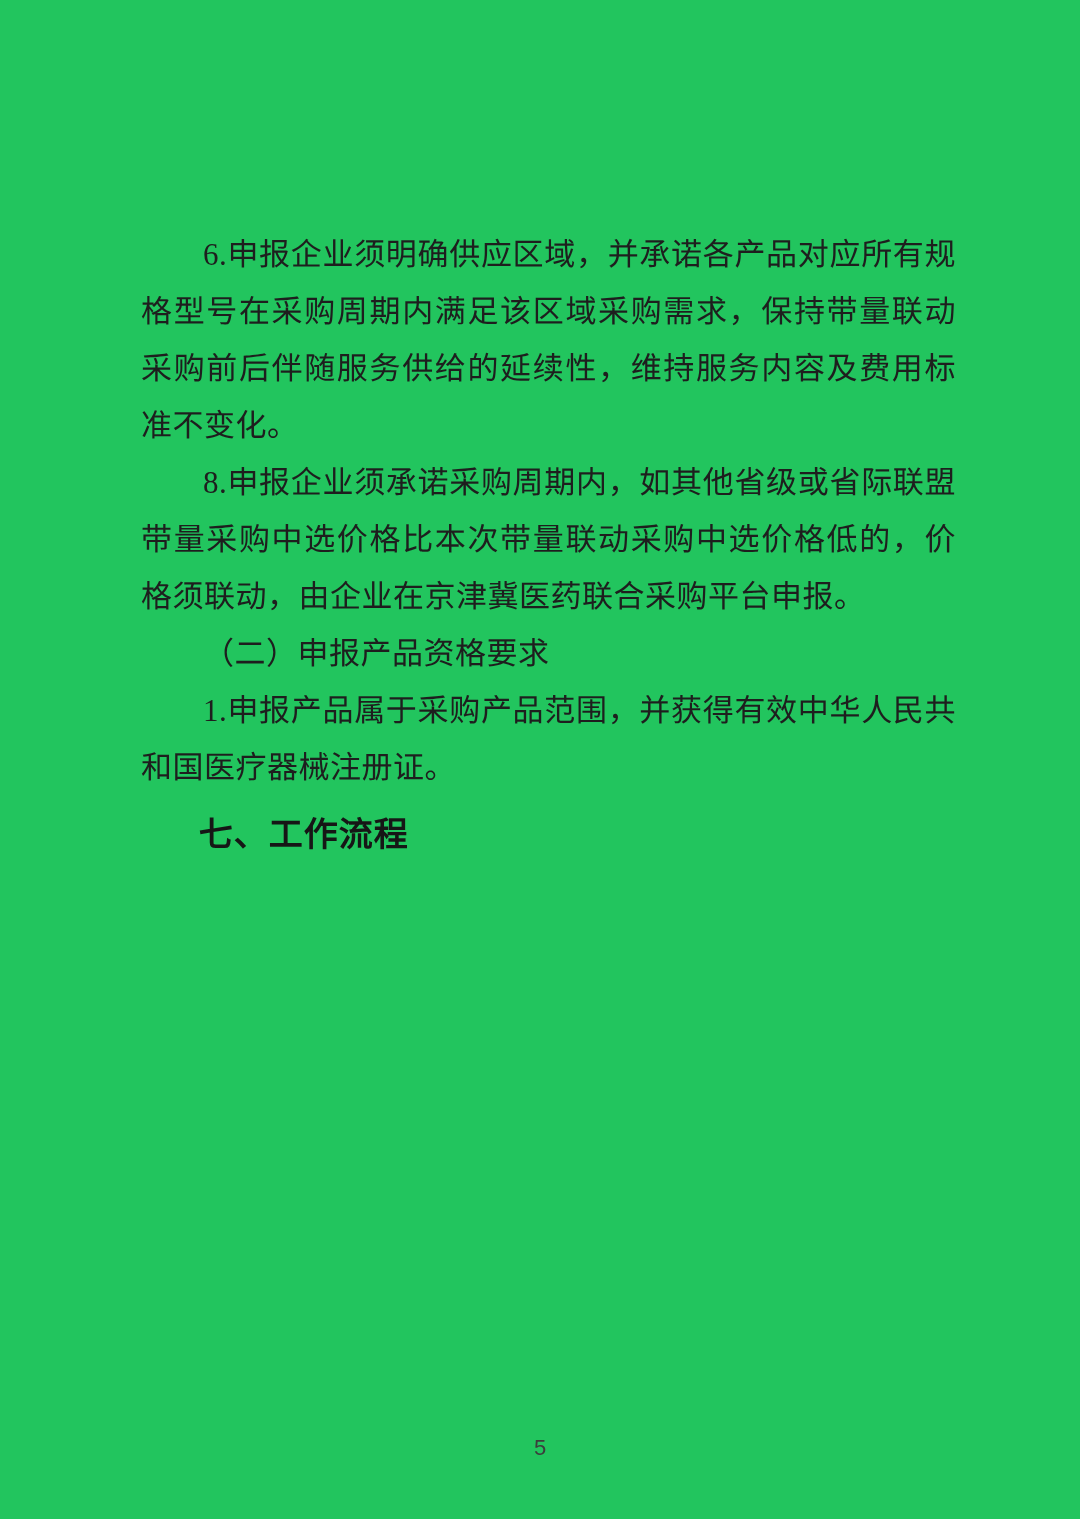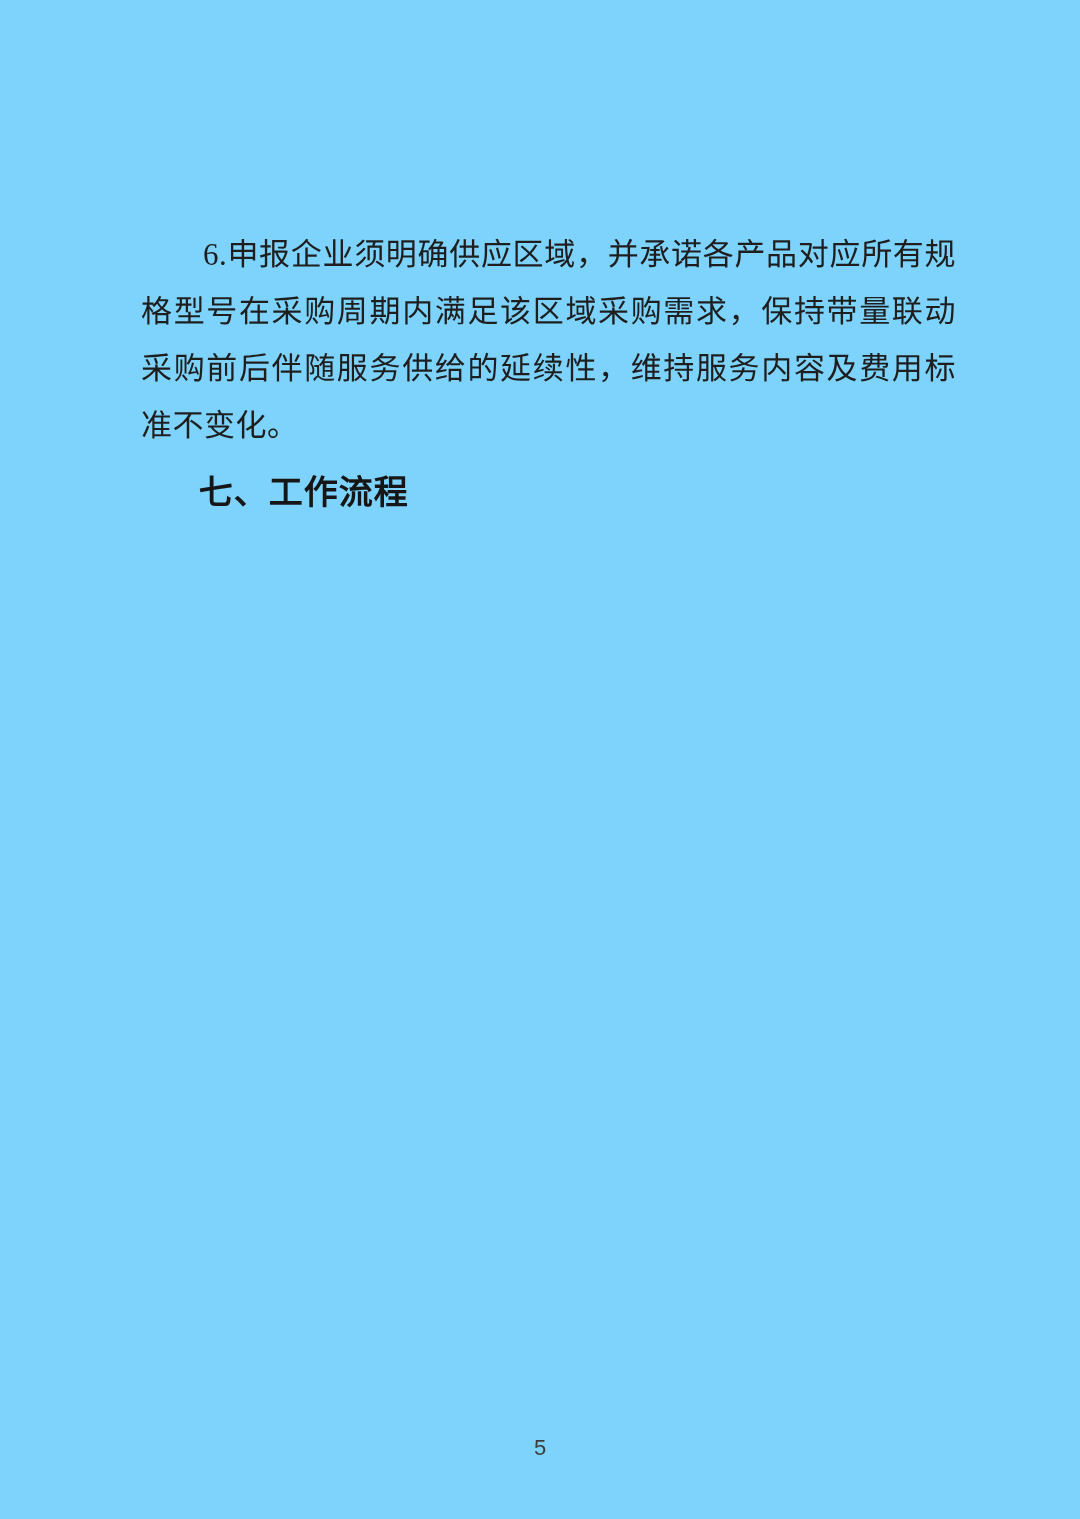--- a/index.html
+++ b/index.html
@@ -11,21 +11,21 @@
     height: 1519px;
     background: #ffffff;
     position: relative;
     overflow: hidden;
     font-family: "Liberation Serif", "DejaVu Serif", serif;
     color: #1e1e1e;
   }
   .doc-page {
     position: absolute;
     inset: 0;
-    background: #7dd3fc;
+    background: #22c55e;
   }
   .doc-body {
     position: absolute;
     left: 141px;
     top: 226px;
     width: 815px;
   }
   .body-para {
     margin: 0;
     font-size: 31px;
@@ -69,23 +69,26 @@
 </head>
 <body>
 
 <div class="doc-page">
 
   <main class="doc-body">
 
     <p class="body-para">6.申报企业须明确供应区域，并承诺各产品对应所有规格型号在采购周期内满足该区域采购需求，保持带量联动采购前后伴随服务供给的延续性，维持服务内容及费用标准不变化。</p>
 
 
+    <p class="body-para">8.申报企业须承诺采购周期内，如其他省级或省际联盟带量采购中选价格比本次带量联动采购中选价格低的，价格须联动，由企业在京津冀医药联合采购平台申报。</p>
 
 
+    <p class="subsection-heading">（二）申报产品资格要求</p>
 
+    <p class="body-para">1.申报产品属于采购产品范围，并获得有效中华人民共和国医疗器械注册证。</p>
 
 
     <h2 class="workflow-heading">七、工作流程</h2>
 
   </main>
 
   <footer class="page-footer">
     <span class="page-number">5</span>
   </footer>
 

